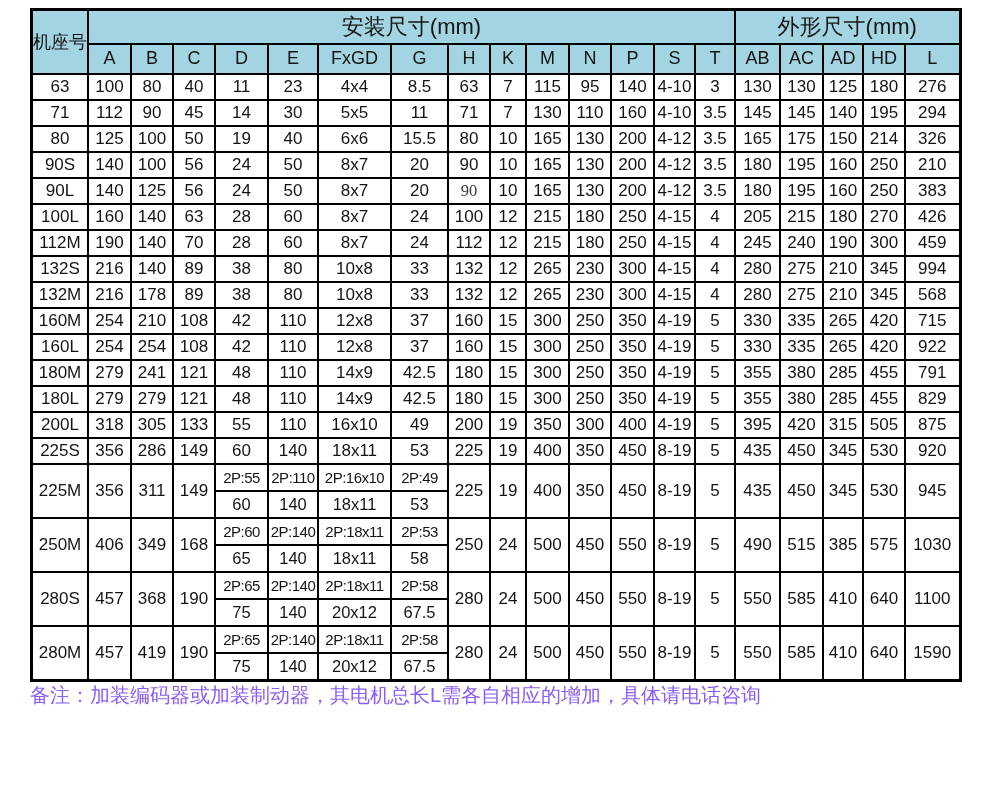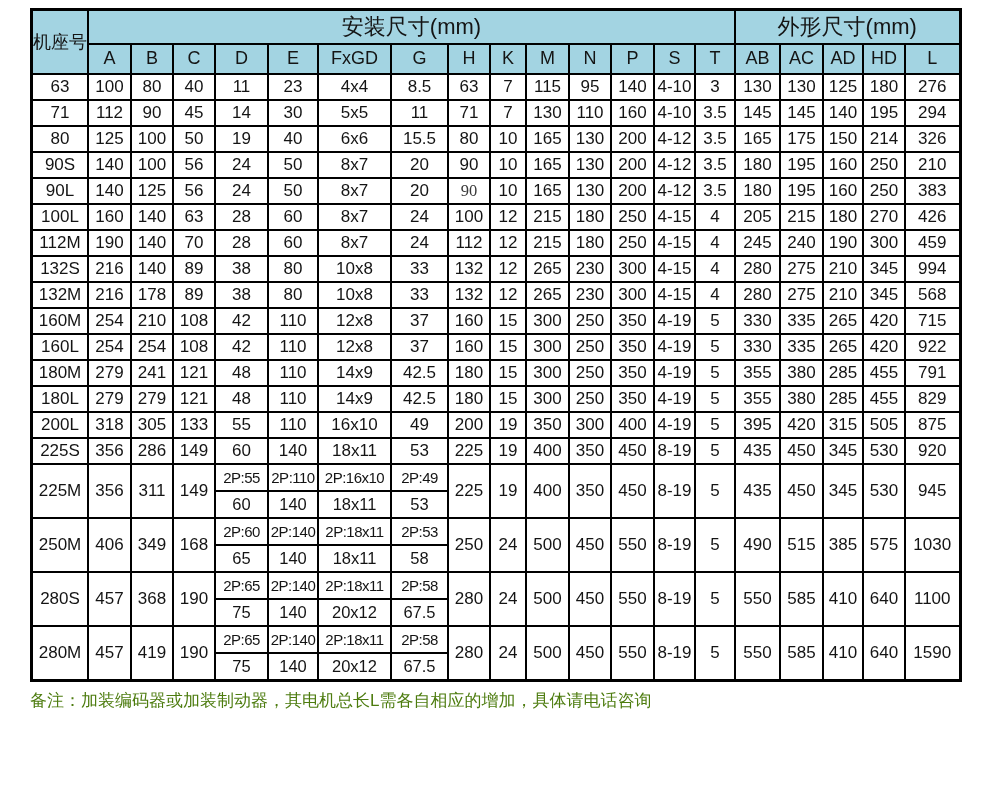--- a/index.html
+++ b/index.html
@@ -44,23 +44,22 @@
     text-align: center;
   }
   .half.top { border-bottom: 2px solid #000; }
   .half.bot { font-size: 16.5px; letter-spacing: 0; }
   td.serif {
     font-family: "Liberation Serif", serif;
     font-size: 16.5px;
     color: #3a3a3a;
   }
   .note {
-    margin-top: 7px;
-    font-size: 17px;
-    color: #4d7c0f;
+    font-size: 20px;
+    color: #8b5cf6;
   }
 </style>
 </head>
 <body>
 
 <div class="wrap">
   <table>
     <colgroup id="cols">
         <col style="width: 52px;">
         <col style="width: 43px;">

